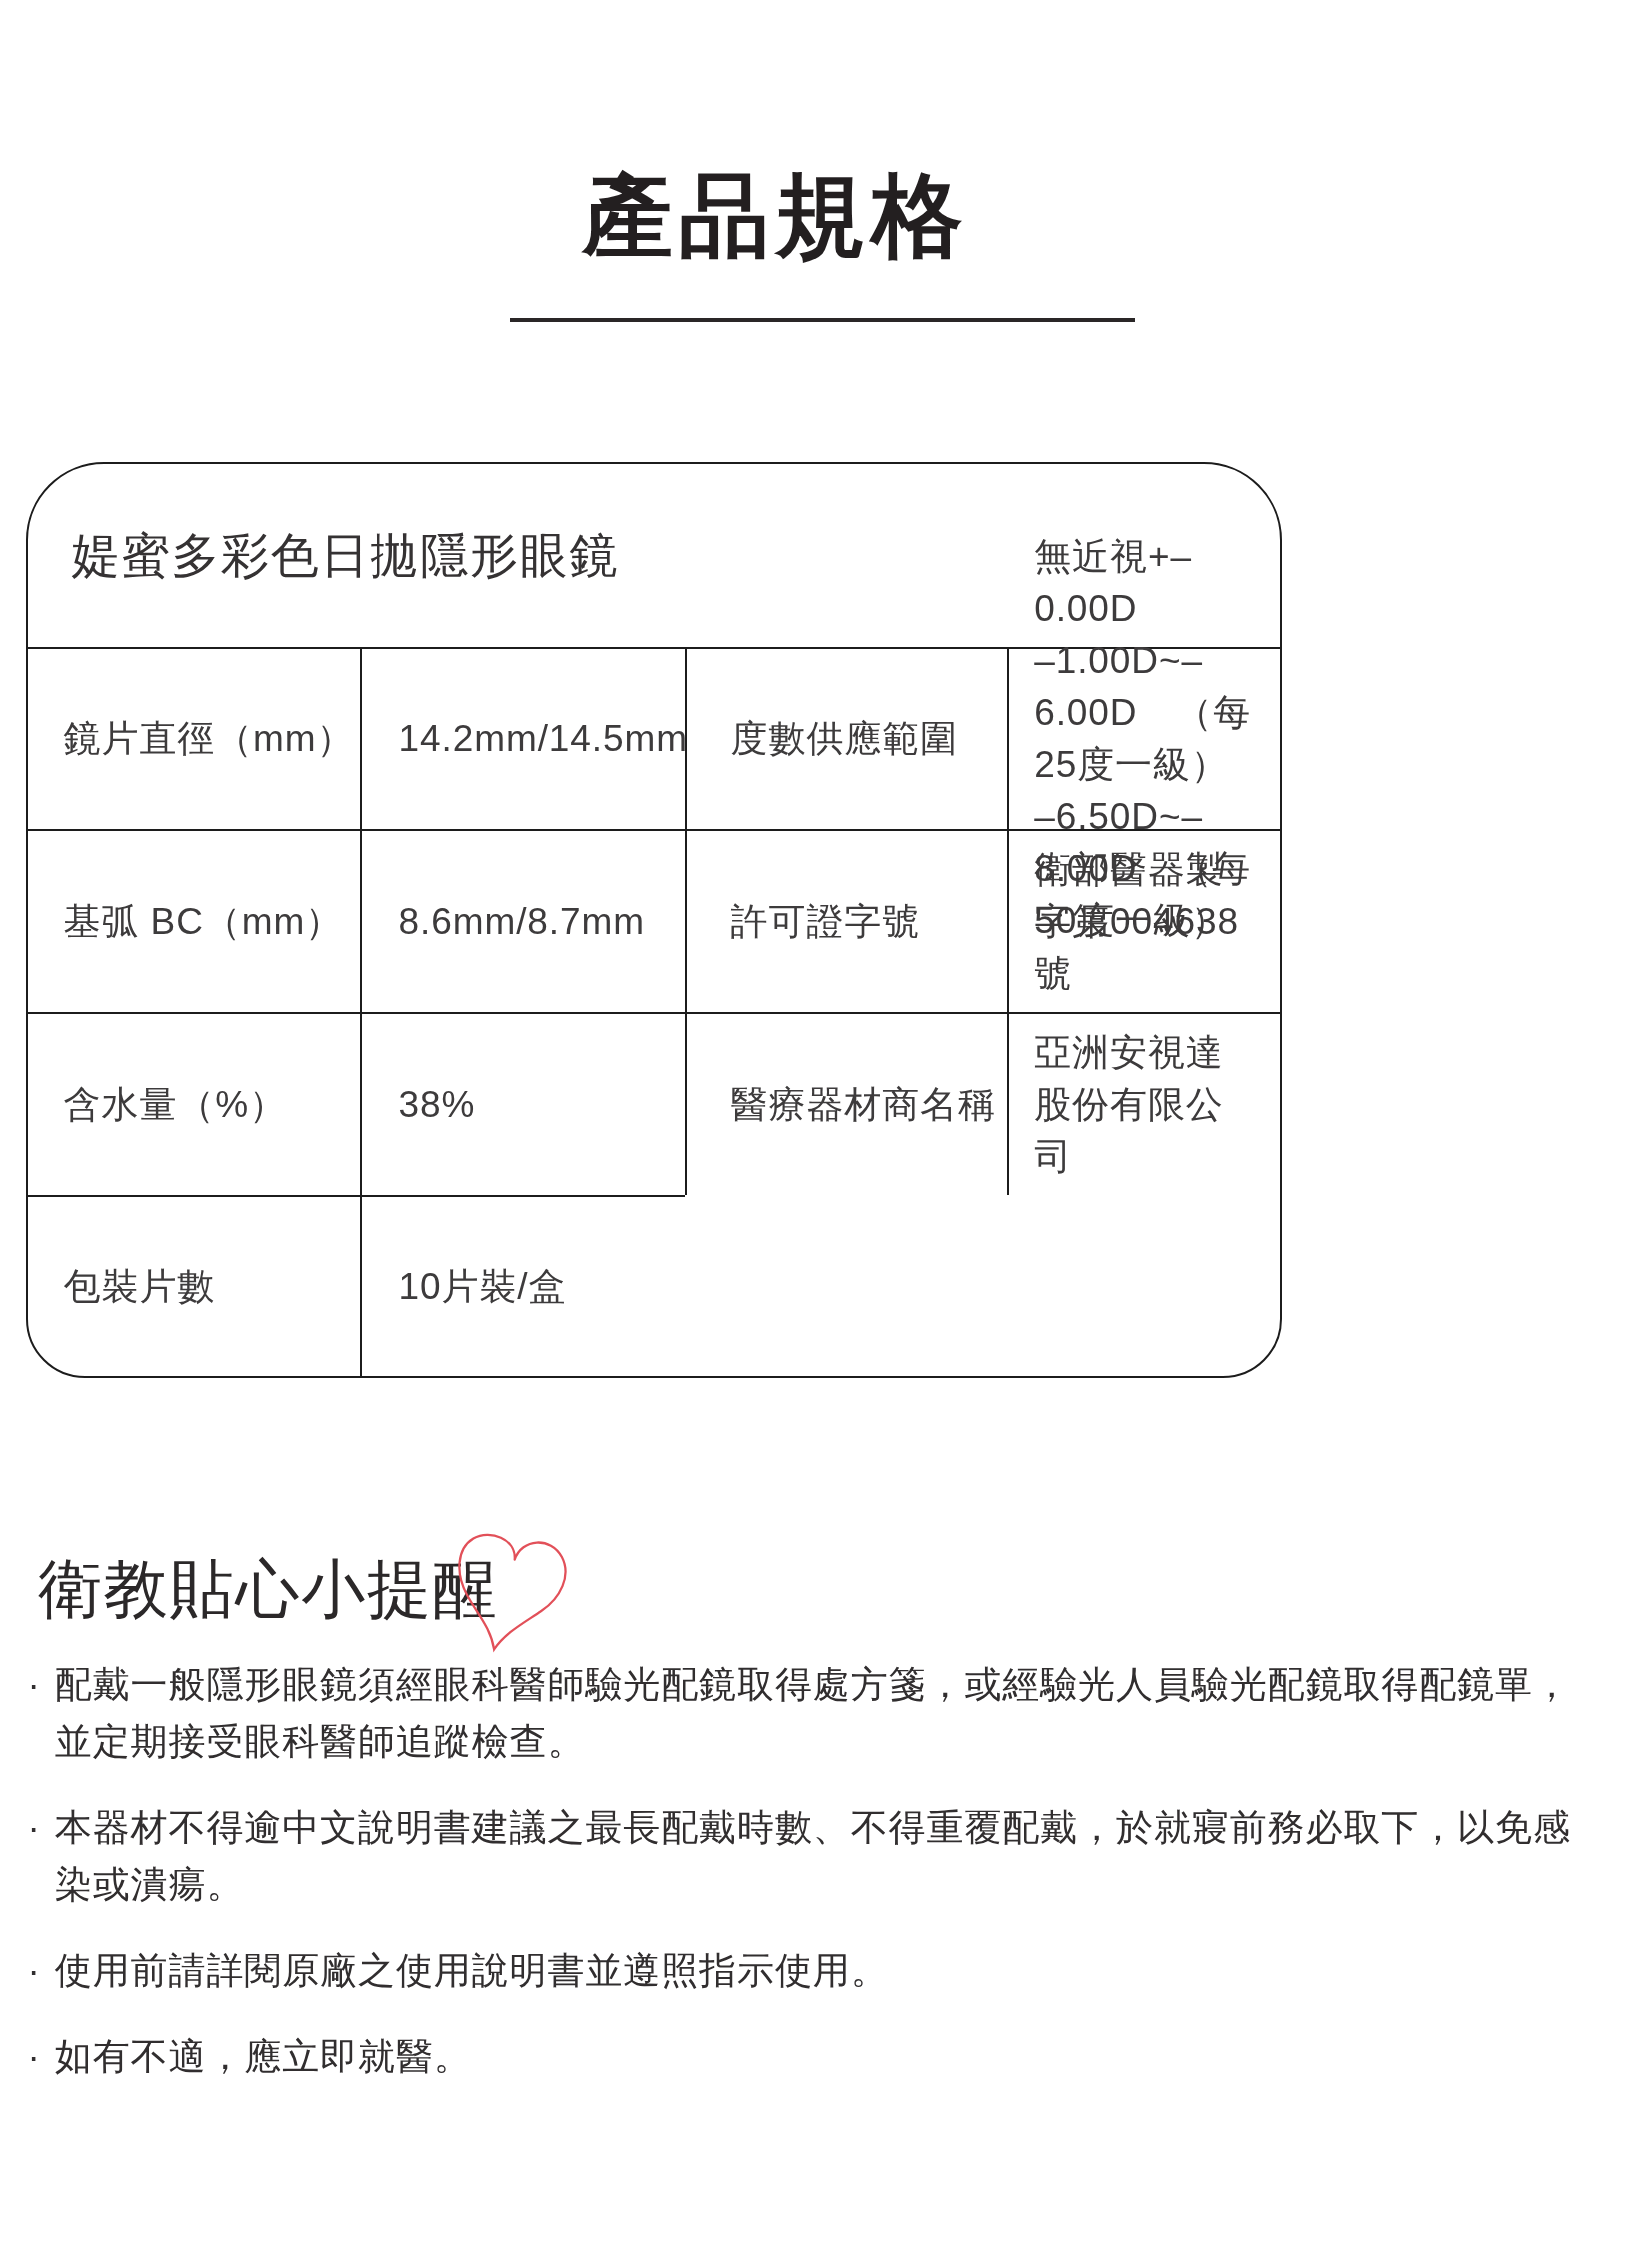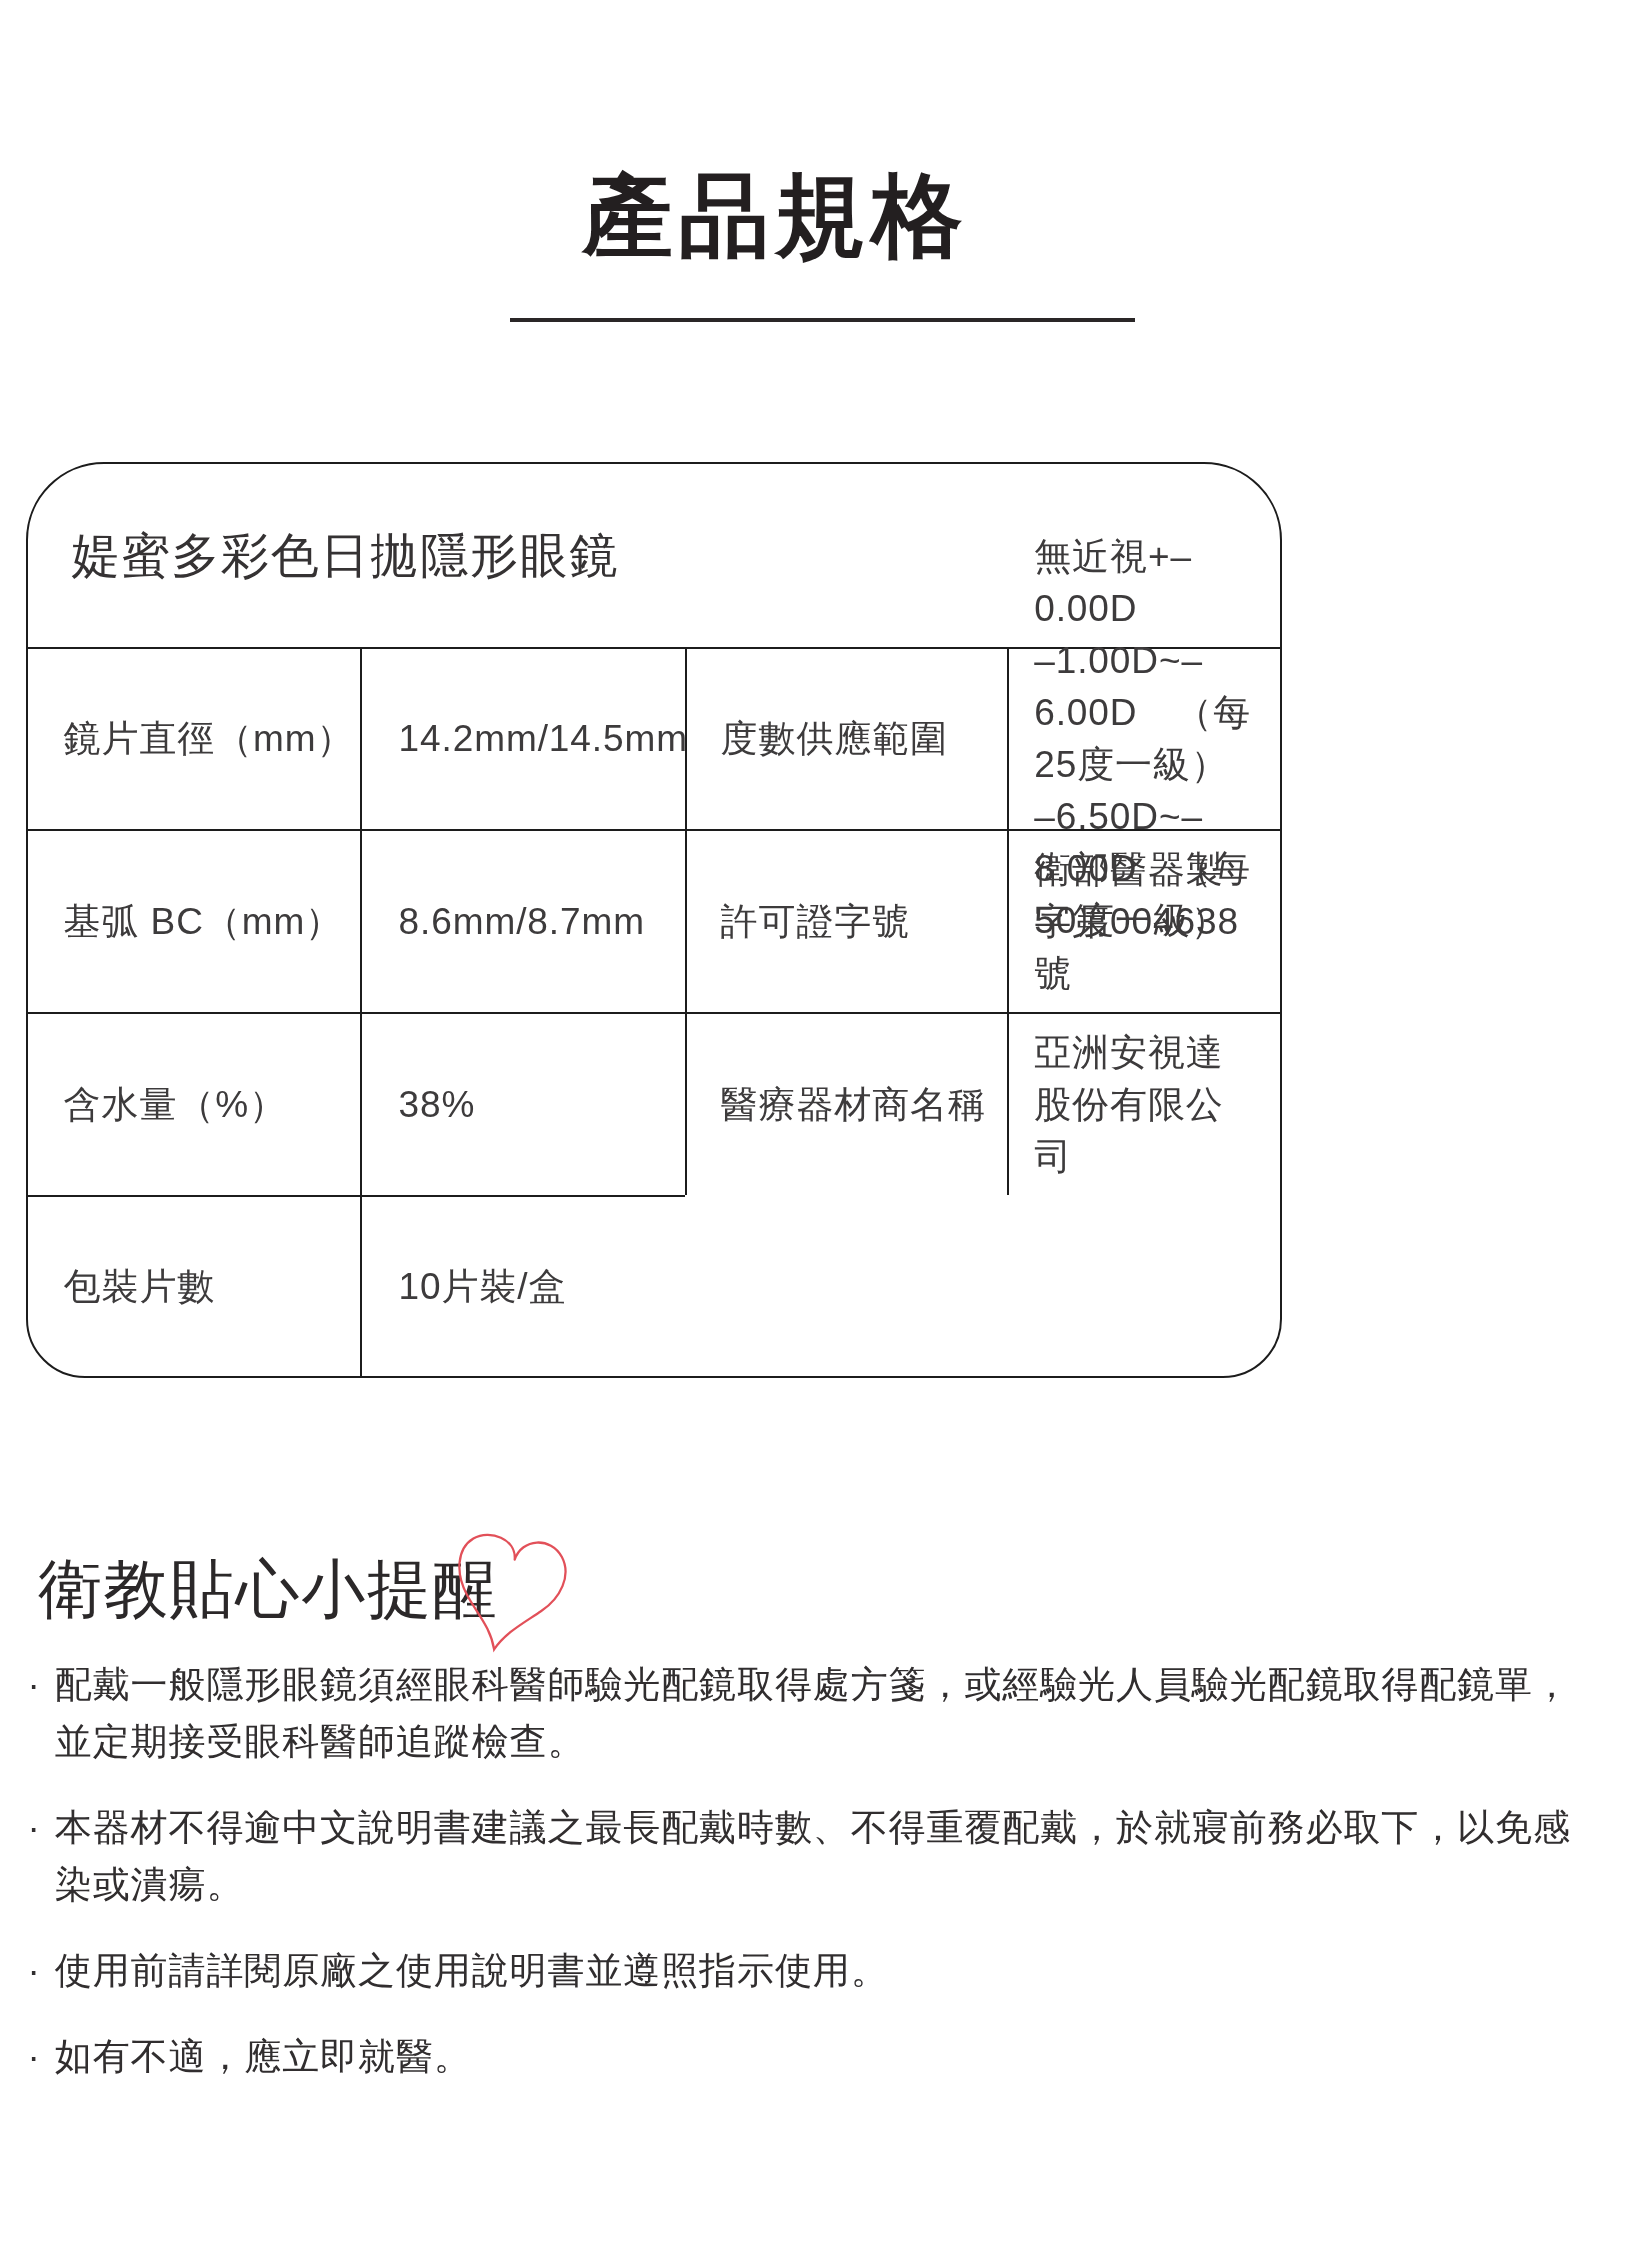--- a/index.html
+++ b/index.html
@@ -62,21 +62,21 @@
     display: flex;
     align-items: center;
     font-size: 37px;
     color: #3d3b3c;
     letter-spacing: 0.9px;
   }
   .cell.bt { border-top: 2.7px solid #1c1c1c; }
   .cell.bl { border-left: 2.7px solid #1c1c1c; }
   .c1 { padding-left: 36px; }
   .c2 { padding-left: 37px; }
-  .c3 { padding-left: 34px; }
+  .c3 { padding-left: 44px; }
   .c4 { padding-left: 25.6px; padding-right: 18.3px; }
   .c4 .lines { display: block; }
   .c4 .line { display: block; line-height: 52px; }
   .red-text { color: #c23430; }
 
   
   .notice-heading {
     position: absolute;
     left: 38px;
     top: 1553px;

